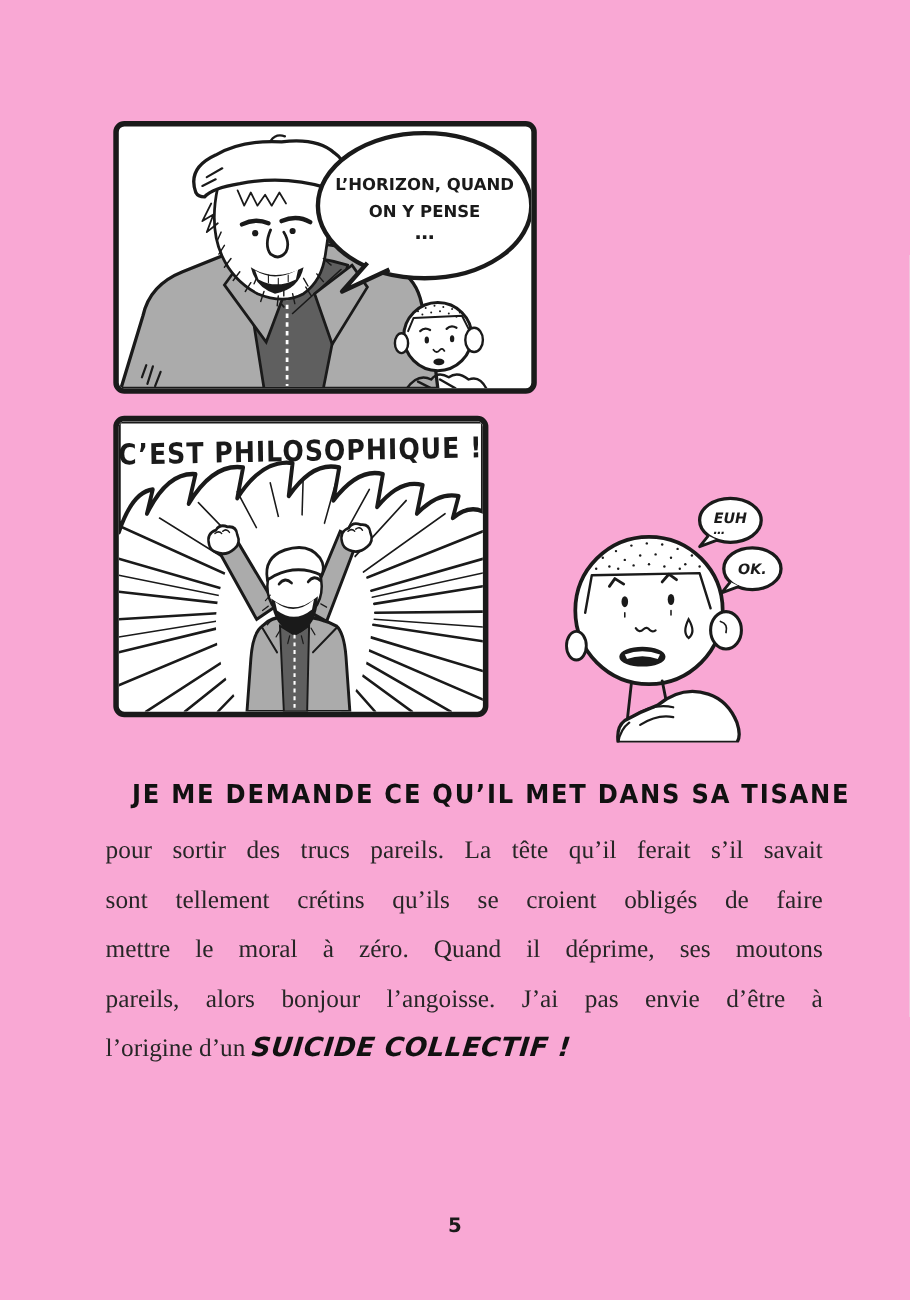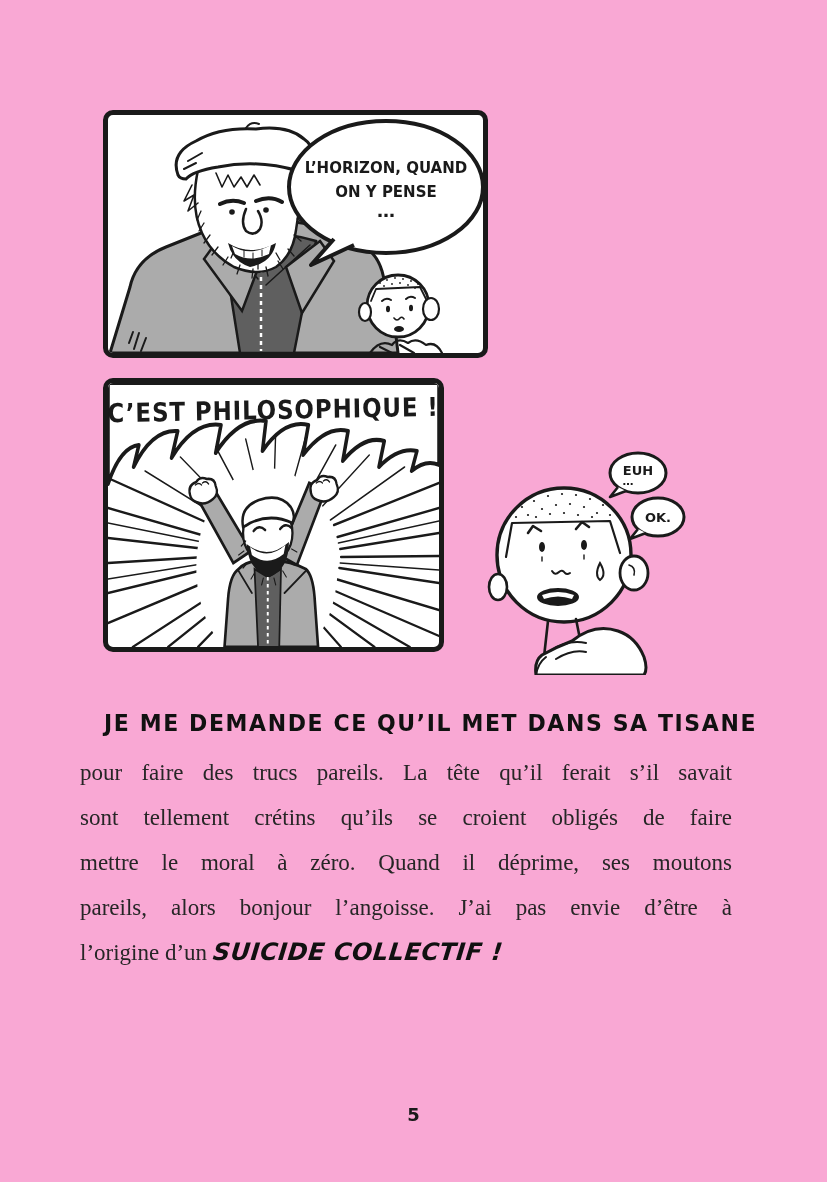--- a/index.html
+++ b/index.html
@@ -8,24 +8,24 @@
     margin:0 auto;overflow:hidden;
     font-family:"Liberation Serif", serif;color:#1a1a1a;
   }
   .panel{
     position:absolute;border:5px solid #1a1a1a;border-radius:10px;
     background:#fff;box-sizing:border-box;overflow:hidden;
   }
   #panel1{left:103px;top:110px;width:385px;height:248px;}
   #panel2{left:103px;top:378px;width:341px;height:274px;}
   .panel svg,.aside svg{display:block;width:100%;height:100%;}
-  .aside{position:absolute;left:476px;top:425px;width:220px;height:250px;}
+  .aside{position:absolute;left:502px;top:425px;width:220px;height:250px;font-style:italic;}
   .bubble-text{font-family:"DejaVu Sans", sans-serif;font-weight:700;fill:#1a1a1a;}
   .shout{font-family:"DejaVu Sans", sans-serif;font-weight:700;fill:#1a1a1a;letter-spacing:1px;}
-  .narration{position:absolute;left:80px;top:700px;width:652px;font-size:23px;line-height:45px;color:#262626;}
+  .narration{position:absolute;left:96px;top:700px;width:652px;font-size:23px;line-height:45px;color:#262626;}
   .lead-line{
     font-family:"DejaVu Sans", sans-serif;font-weight:700;font-size:22px;
     letter-spacing:1.6px;color:#111;height:50px;line-height:44px;
     padding-left:24px;white-space:nowrap;transform:scaleY(1.08);transform-origin:left top;
   }
   .just-line{text-align:justify;height:45px;overflow:hidden;}
   .just-line::after{content:"";display:inline-block;width:100%;height:0;}
   .last-line{height:45px;}
   .emph{
     font-family:"DejaVu Sans", sans-serif;font-weight:700;font-style:italic;
@@ -221,21 +221,21 @@
       <g>
         <ellipse cx="182" cy="92" rx="26" ry="19" fill="#ffffff" stroke="#1a1a1a" stroke-width="3"></ellipse>
         <path d="M162,104 L154,114 L170,108" fill="#ffffff" stroke="#1a1a1a" stroke-width="2.6" stroke-linejoin="round"></path>
         <text class="bubble-text" x="182" y="97" font-size="13" text-anchor="middle">OK.</text>
       </g>
     </svg>
   </div>
 
   <div class="narration">
     <div class="lead-line">JE ME DEMANDE CE QU’IL MET DANS SA TISANE</div>
-    <div class="just-line">pour faire des trucs pareils. La tête qu’il ferait s’il savait</div>
+    <div class="just-line">pour sortir des trucs pareils. La tête qu’il ferait s’il savait</div>
     <div class="just-line">sont tellement crétins qu’ils se croient obligés de faire</div>
     <div class="just-line">mettre le moral à zéro. Quand il déprime, ses moutons</div>
     <div class="just-line">pareils, alors bonjour l’angoisse. J’ai pas envie d’être à</div>
     <div class="last-line"><span>l’origine d’un </span><span class="emph">SUICIDE COLLECTIF !</span></div>
   </div>
 
   <div class="pagenum">5</div>
 
 </div>
 

